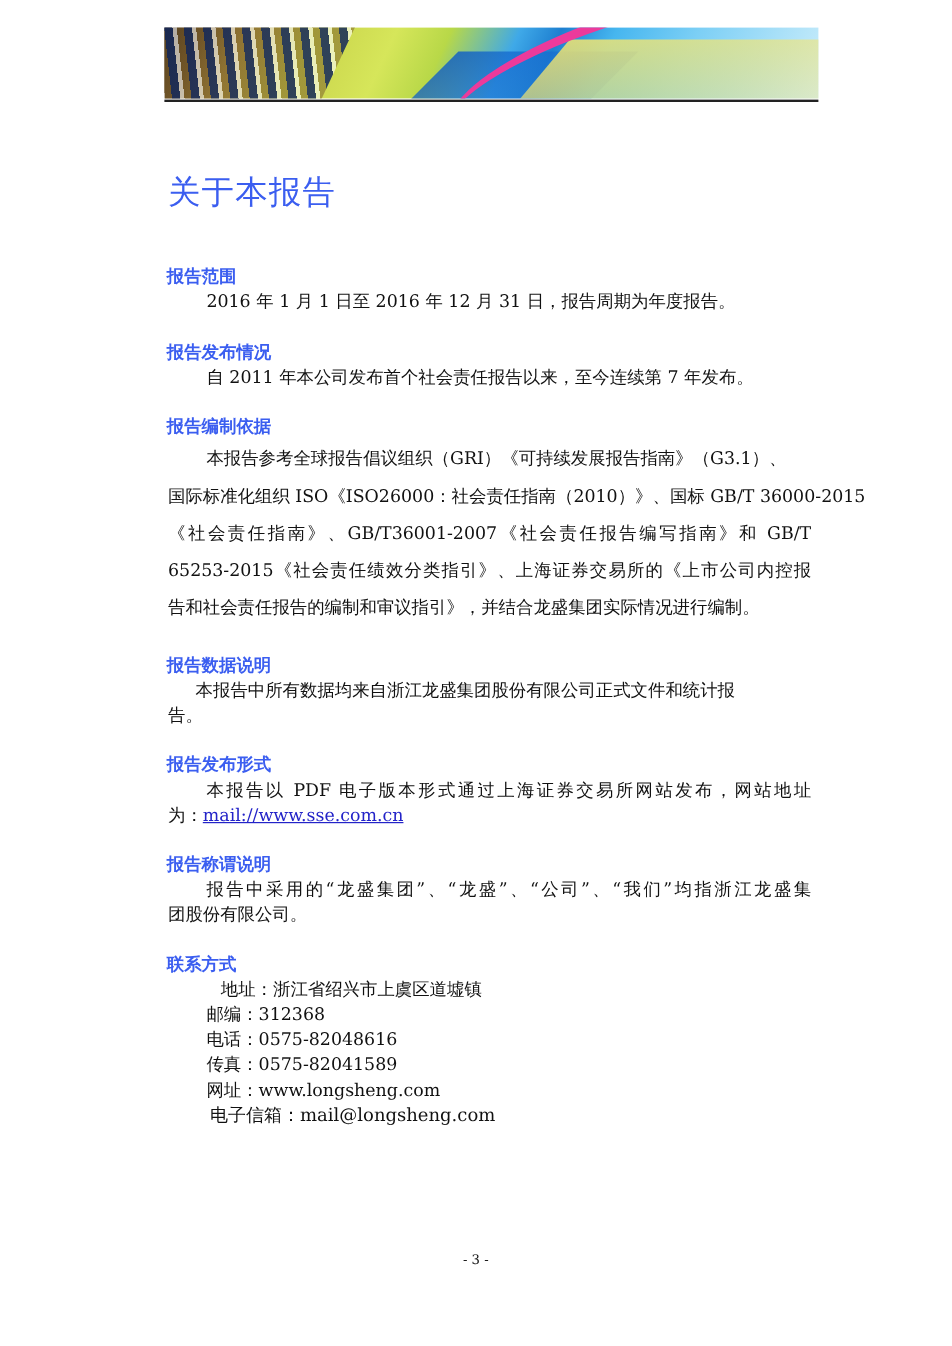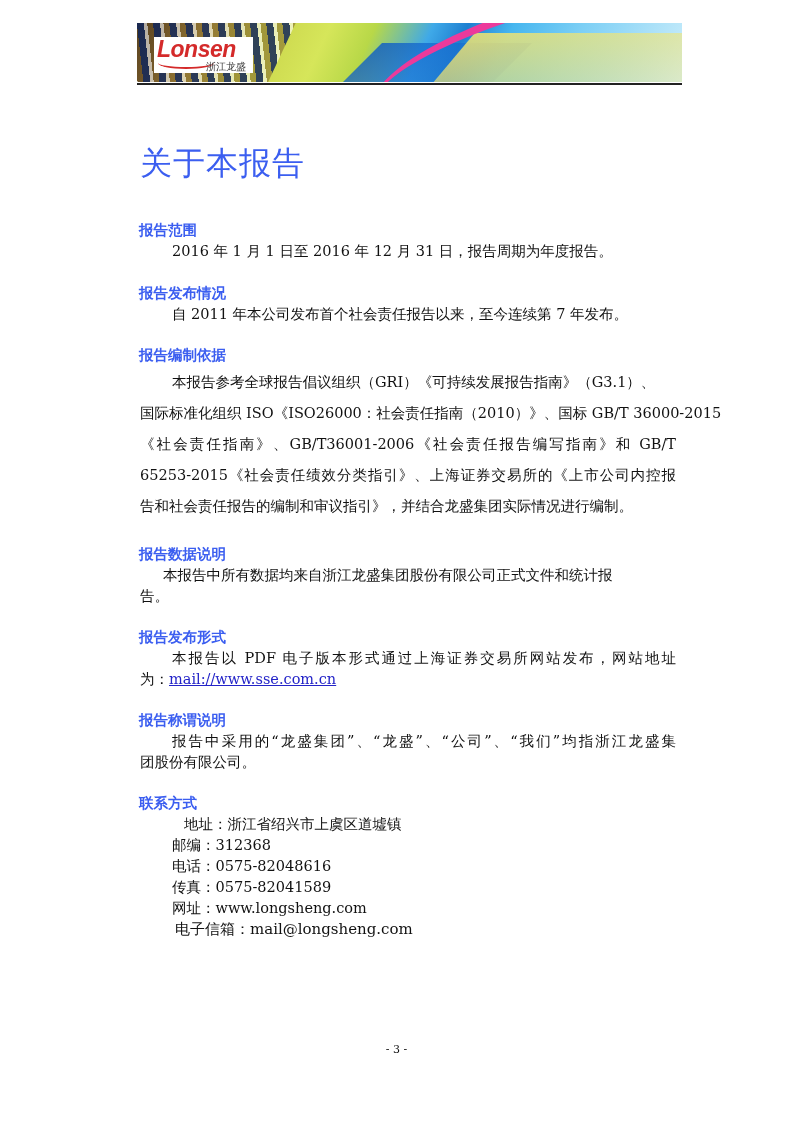--- a/index.html
+++ b/index.html
@@ -52,21 +52,21 @@
       border-bottom: 2px solid #d42a2a; border-radius: 0 0 50% 50%;
     }
     .banner-title {
       position: absolute; right: 32px; top: 34px; font-size: 13px; font-weight: bold;
       color: #111; font-family: "DejaVu Sans", sans-serif; letter-spacing: 0px; margin-top: 40px;
     }
     .banner-rule {
       position: absolute; left: 137px; top: 83px; width: 545px; height: 1.5px; background: #222;
     }
     .page-title {
-      position: absolute; left: 140px; top: 142px; font-size: 32px; color: #3b5ef0;
+      position: absolute; left: 140px; top: 142px; font-size: 27px; color: #3b5ef0;
       font-family: "DejaVu Sans", sans-serif; letter-spacing: 1px; text-align: right;
     }
     .sec-h {
       position: absolute; left: 139px; font-size: 14.5px; font-weight: bold; color: #3b5ef0;
       font-family: Liberation Serif, serif;
     }
     .p {
       position: absolute; font-size: 14.5px; color: #111; white-space: nowrap;
     }
     .justified {
@@ -80,41 +80,36 @@
     }
   </style>
 </head>
 <body>
 
 <div class="banner">
   <div class="stripe1"></div>
   <div class="blue"></div>
   <div class="yellow"></div>
   <div class="pink"></div>
-  <div class="logo-box">
-    <div class="logo-swoosh"></div>
-    <div class="logo-text">Lonsen</div>
-    <div class="logo-sub">浙江龙盛</div>
-  </div>
   <div class="banner-title">2016 年度履行社会责任报告</div>
 </div>
 <div class="banner-rule"></div>
 
 <div class="page-title">关于本报告</div>
 
 <div class="sec-h" style="top:221px">报告范围</div>
 <div class="p" style="left:172px; top:242px">2016 年 1 月 1 日至 2016 年 12 月 31 日，报告周期为年度报告。</div>
 
 <div class="sec-h" style="top:284px">报告发布情况</div>
 <div class="p" style="left:172px; top:305px">自 2011 年本公司发布首个社会责任报告以来，至今连续第 7 年发布。</div>
 
 <div class="sec-h" style="top:346px">报告编制依据</div>
 <div class="p" style="left:172px; top:373px">本报告参考全球报告倡议组织（GRI）《可持续发展报告指南》（G3.1）、</div>
 <div class="justified" style="top:404px">国际标准化组织 ISO《ISO26000：社会责任指南（2010）》、国标 GB/T 36000-2015</div>
-<div class="justified" style="top:435px">《社会责任指南》、GB/T36001-2006《社会责任报告编写指南》和 GB/T</div>
+<div class="justified" style="top:435px">《社会责任指南》、GB/T36001-2007《社会责任报告编写指南》和 GB/T</div>
 <div class="justified" style="top:466px">65253-2015《社会责任绩效分类指引》、上海证券交易所的《上市公司内控报</div>
 <div class="p" style="left:140px; top:497px">告和社会责任报告的编制和审议指引》，并结合龙盛集团实际情况进行编制。</div>
 
 <div class="sec-h" style="top:545px">报告数据说明</div>
 <div class="p" style="left:163px; top:566px">本报告中所有数据均来自浙江龙盛集团股份有限公司正式文件和统计报</div>
 <div class="p" style="left:140px; top:587px">告。</div>
 
 <div class="sec-h" style="top:628px">报告发布形式</div>
 <div class="justified" style="left:172px; width:504px; top:649px">本报告以 PDF 电子版本形式通过上海证券交易所网站发布，网站地址</div>
 <div class="p" style="left:140px; top:670px">

